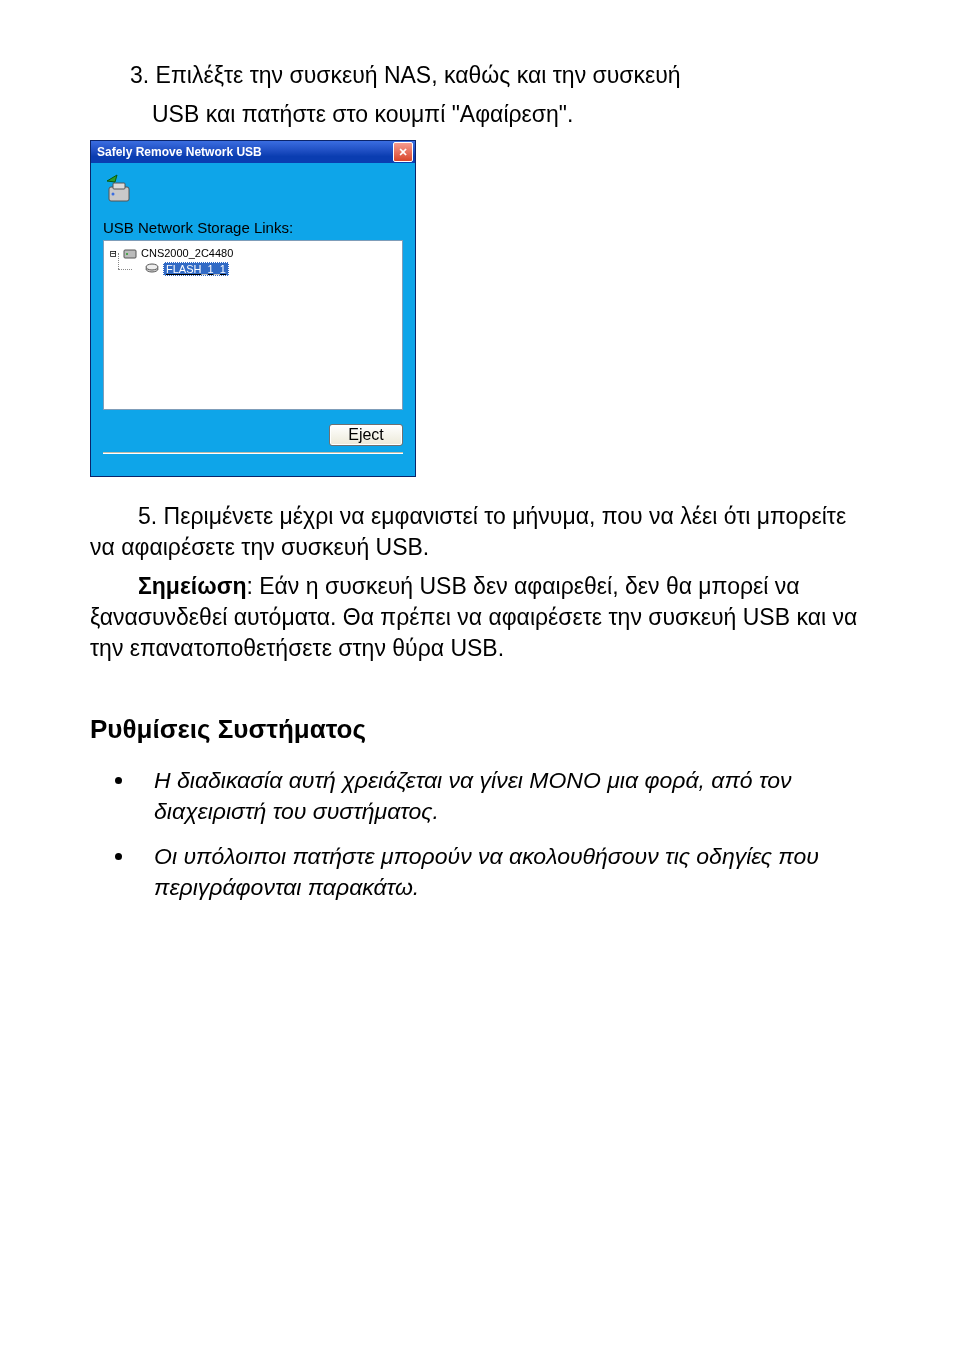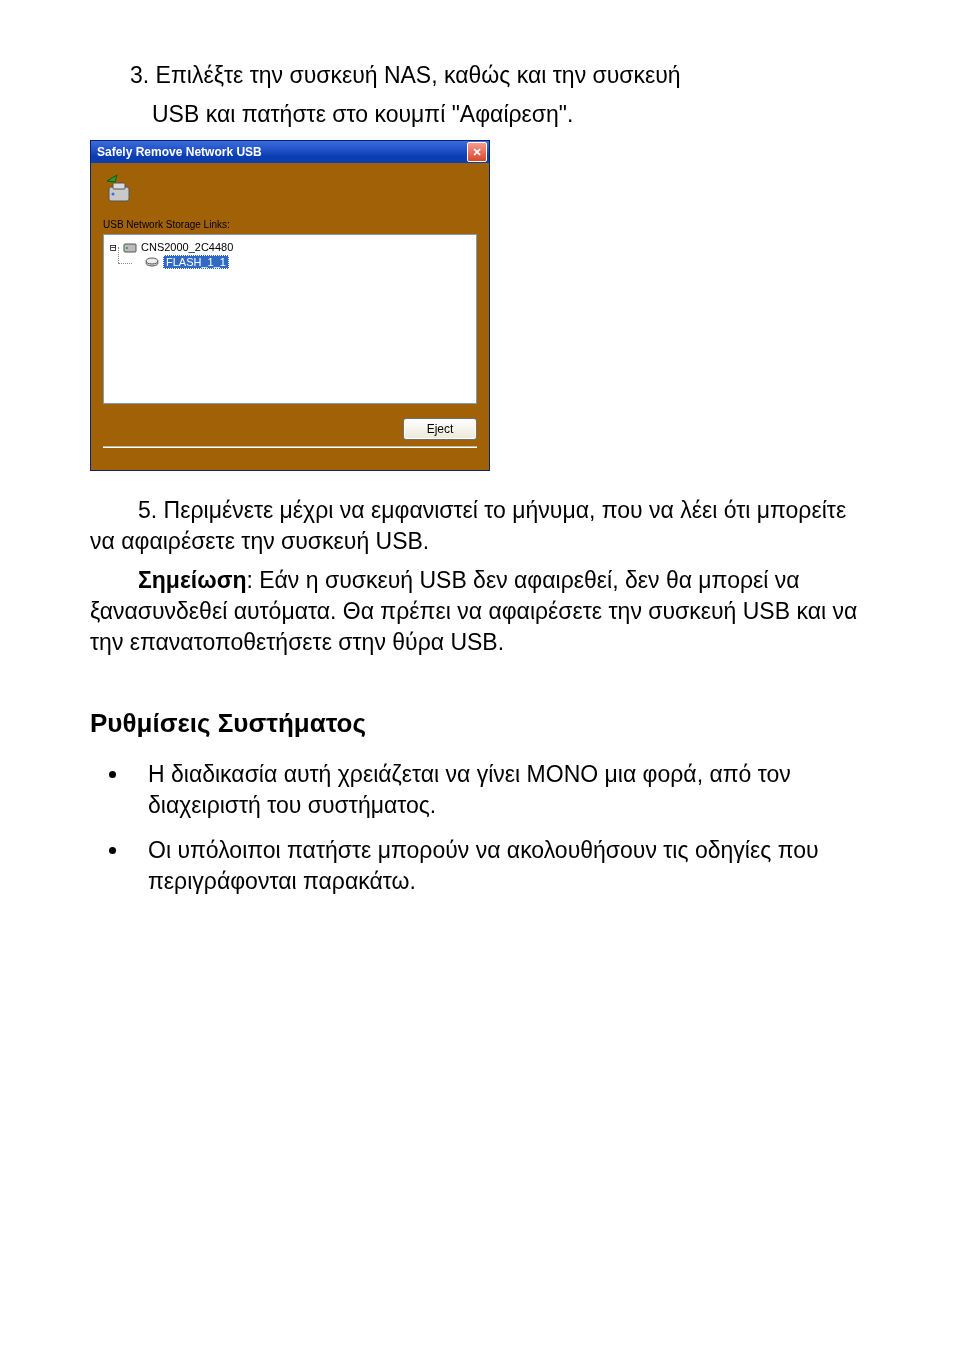--- a/index.html
+++ b/index.html
@@ -29,40 +29,41 @@
   .body-para .indent {
     display: inline-block;
     width: 48px;
   }
   h1.section-title {
     font-size: 26px;
     font-weight: bold;
     margin: 50px 0 20px 0;
   }
   ul.bullets {
-    margin: 0;
+    margin: 6px;
     padding-left: 40px;
     list-style: disc;
+    font-style: italic;
   }
   ul.bullets li {
     font-size: 23px;
     line-height: 1.35;
     margin: 0 0 14px 0;
     padding-left: 18px;
   }
   .bold { font-weight: bold; }
 
   
   .dialog {
-    width: 400px;
+    width: 326px;
     margin: 10px 0 24px 0;
     border: 1px solid #0A246A;
     font-family: Tahoma, Arial, sans-serif;
     font-size: 11px;
-    background: #a16207;
+    background: #0ea5e9;
     box-sizing: border-box;
   }
   .titlebar {
     background: linear-gradient(to bottom,#3a6de0,#1e4ec2 45%,#0a3db1 70%,#0a3db1);
     color: #fff;
     display: flex;
     align-items: center;
     justify-content: space-between;
     padding: 2px 2px 2px 6px;
     font-weight: bold;
@@ -95,50 +96,50 @@
   .hw-icon {
     width:32px;height:32px;flex-shrink:0;
     position:relative;
   }
   .hw-icon svg { width:32px; height:32px; }
   .intro-text {
     font-size:11px;
     line-height:1.25;
   }
   .label-row {
-    font-size:10px;
+    font-size:15px;
     margin-bottom:4px;
   }
   .tree {
     border:1px solid #7F9DB9;
     background:#fff;
     height:170px;
     padding:4px 6px;
     font-size:11px;
     box-sizing:border-box;
     overflow:auto;
   }
   .tree-row { display:flex; align-items:center; height:16px; }
   .tree-row .toggle { width:12px; font-family:monospace; color:#000; }
   .tree-icon { width:16px; height:16px; margin-right:3px; display:inline-flex;align-items:center;justify-content:center; }
   .tree-child { padding-left:26px; display:flex; align-items:center; height:16px; position:relative; }
   .tree-line { position:absolute; left:8px; top:-8px; width:1px; height:100%; border-left:1px dotted #888; }
   .tree-line-h { position:absolute; left:8px; top:8px; width:14px; height:1px; border-top:1px dotted #888; }
-  .child-content { margin-left:8px; display:flex; align-items:flex-start; }
+  .child-content { margin-left:8px; display:flex; align-items:center;text-decoration:underline; }
   .sel { background:#316AC5; color:#fff; padding:0 2px; border:1px dotted #fff; }
   .btn-row { display:flex; justify-content:flex-end; gap:6px; }
   .btn-row.top { margin:14px 0 6px 0; }
   .dlg-sep { border:0; border-top:1px solid #C0BBA9; border-bottom:1px solid #fff; margin:6px 0 10px 0; }
   .win-btn {
     min-width:74px;
     height:22px;
     background:linear-gradient(to bottom,#ffffff,#ECE9D8);
     border:1px solid #707070;
     border-radius:3px;
-    font-size:12px;
+    font-size:16px;
     font-family:Tahoma,Arial,sans-serif;
     cursor:pointer;
     box-shadow:0 0 0 1px #fff inset;
   }
 </style>
 </head>
 <body>
 
 <p class="numbered-para">3.  Επιλέξτε την συσκευή NAS, καθώς και την συσκευή</p>
 <p class="numbered-para numbered-indent">USB και πατήστε στο κουμπί "Αφαίρεση".</p>

